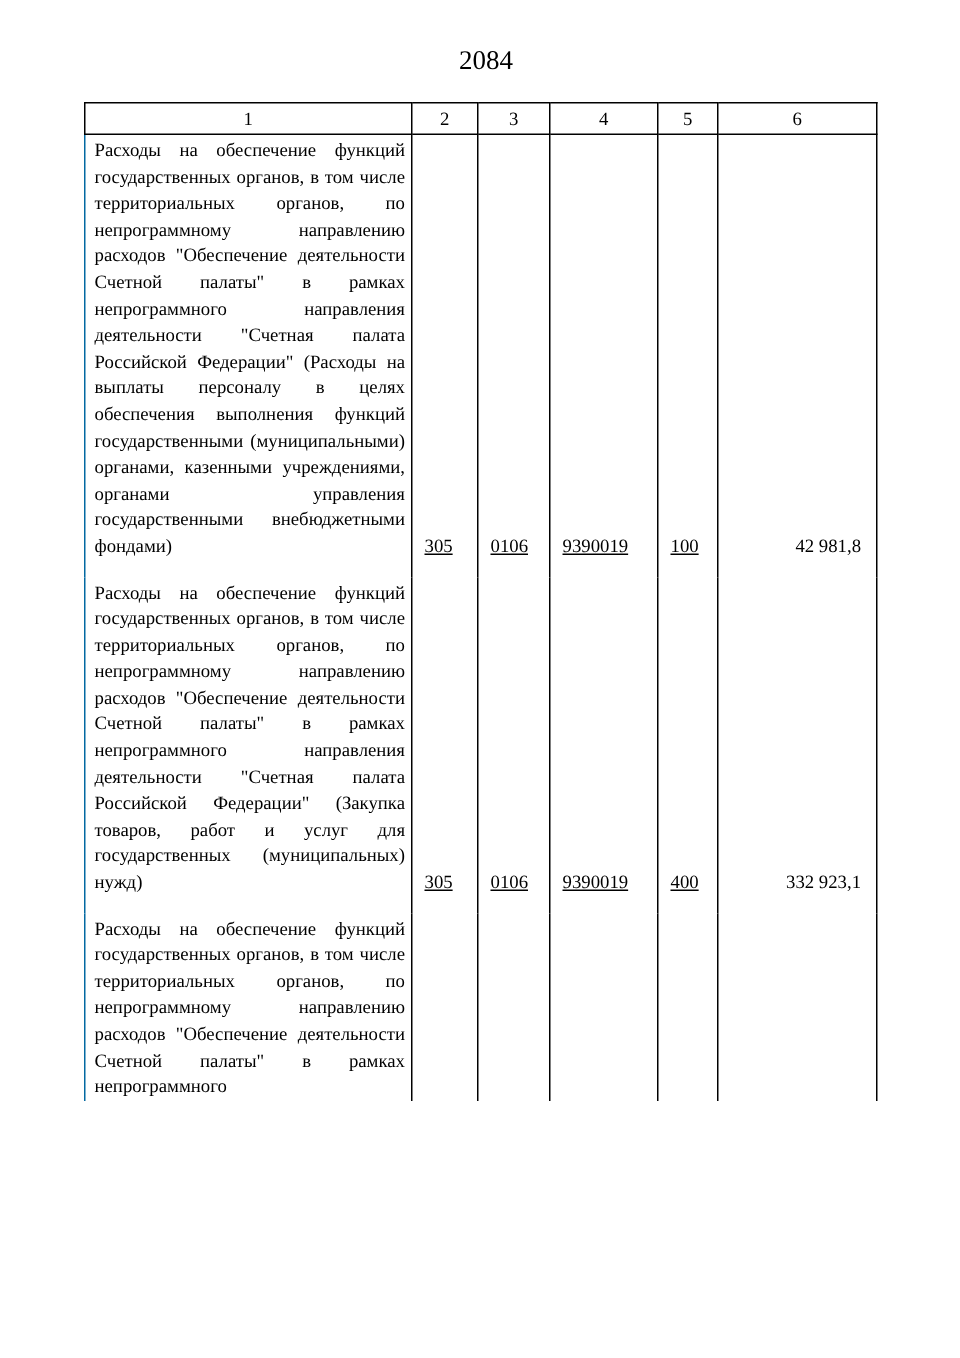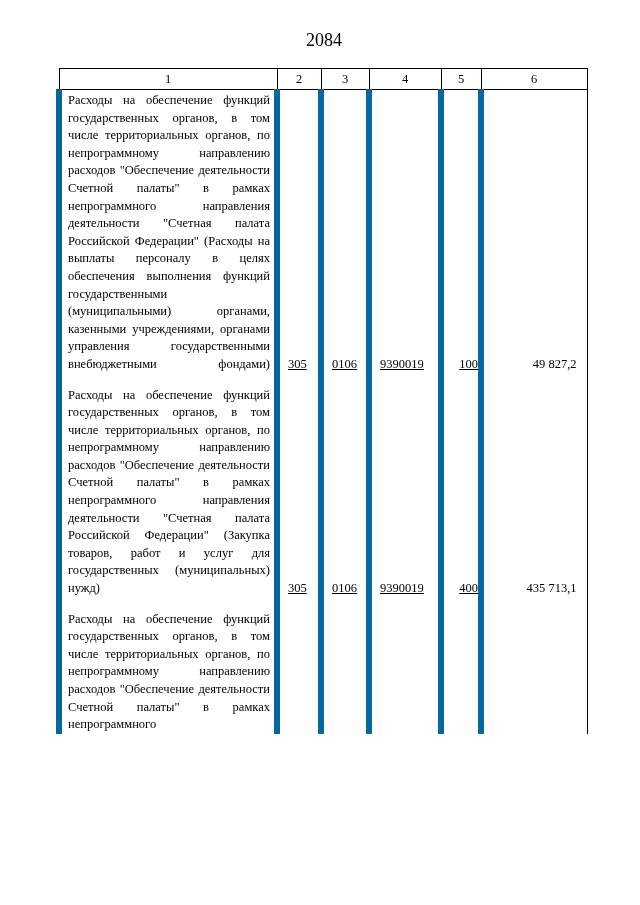--- a/index.html
+++ b/index.html
@@ -50,21 +50,21 @@
     font-weight: normal;
     font-size: 12.5px;
     height: 20px;
     line-height: 20px;
     padding: 0;
     text-align: center;
     vertical-align: middle;
     font-family: "Liberation Serif", serif;
   }
   .doc-table tbody td {
-    border-left: 6px solid #0369a1;
+    border-left: 1px solid #0369a1;
     border-right: 1px solid #000000;
     border-top: none;
     border-bottom: none;
     padding: 0;
     vertical-align: top;
     font-size: 12.5px;
     line-height: 17.6px;
   }
   .doc-table tbody td.cell-text {
     text-align: justify;
@@ -75,21 +75,20 @@
   .doc-table tbody td.num {
     text-align: left;
     padding: 2px 0 0 8px;
     text-decoration: underline;
   }
   .doc-table tbody td.num.c4cell {
     padding-left: 8px;
   }
   .doc-table tbody td.num.c5cell {
     padding-left: 8px;
-    text-align: right;
   }
   .doc-table tbody td.amount {
     text-align: right;
     padding: 2px 10px 0 0;
   }
   .doc-table tbody tr.spacer td {
     height: 11px;
     line-height: 11px;
     font-size: 1px;
   }
@@ -121,37 +120,37 @@
         <th>6</th>
       </tr>
     </thead>
     <tbody>
       <tr>
         <td class="cell-text">Расходы на обеспечение функций государственных органов, в том числе территориальных органов, по непрограммному направлению расходов "Обеспечение деятельности Счетной палаты" в рамках непрограммного направления деятельности "Счетная палата Российской Федерации" (Расходы на выплаты персоналу в целях обеспечения выполнения функций государственными (муниципальными) органами, казенными учреждениями, органами управления государственными внебюджетными фондами)</td>
         <td class="num valign-bottom">305</td>
         <td class="num valign-bottom">0106</td>
         <td class="num c4cell valign-bottom">9390019</td>
         <td class="num c5cell valign-bottom">100</td>
-        <td class="amount valign-bottom">49 827,2</td>
+        <td class="amount valign-bottom">42 981,8</td>
       </tr>
       <tr class="spacer">
         <td></td>
           <td></td>
           <td></td>
         <td></td>
           <td></td>
           <td></td>
       </tr>
       <tr>
         <td class="cell-text">Расходы на обеспечение функций государственных органов, в том числе территориальных органов, по непрограммному направлению расходов "Обеспечение деятельности Счетной палаты" в рамках непрограммного направления деятельности "Счетная палата Российской Федерации" (Закупка товаров, работ и услуг для государственных (муниципальных) нужд)</td>
         <td class="num valign-bottom">305</td>
         <td class="num valign-bottom">0106</td>
         <td class="num c4cell valign-bottom">9390019</td>
         <td class="num c5cell valign-bottom">400</td>
-        <td class="amount valign-bottom">435 713,1</td>
+        <td class="amount valign-bottom">332 923,1</td>
       </tr>
       <tr class="spacer">
         <td></td>
           <td></td>
           <td></td>
         <td></td>
           <td></td>
           <td></td>
       </tr>
       <tr>

